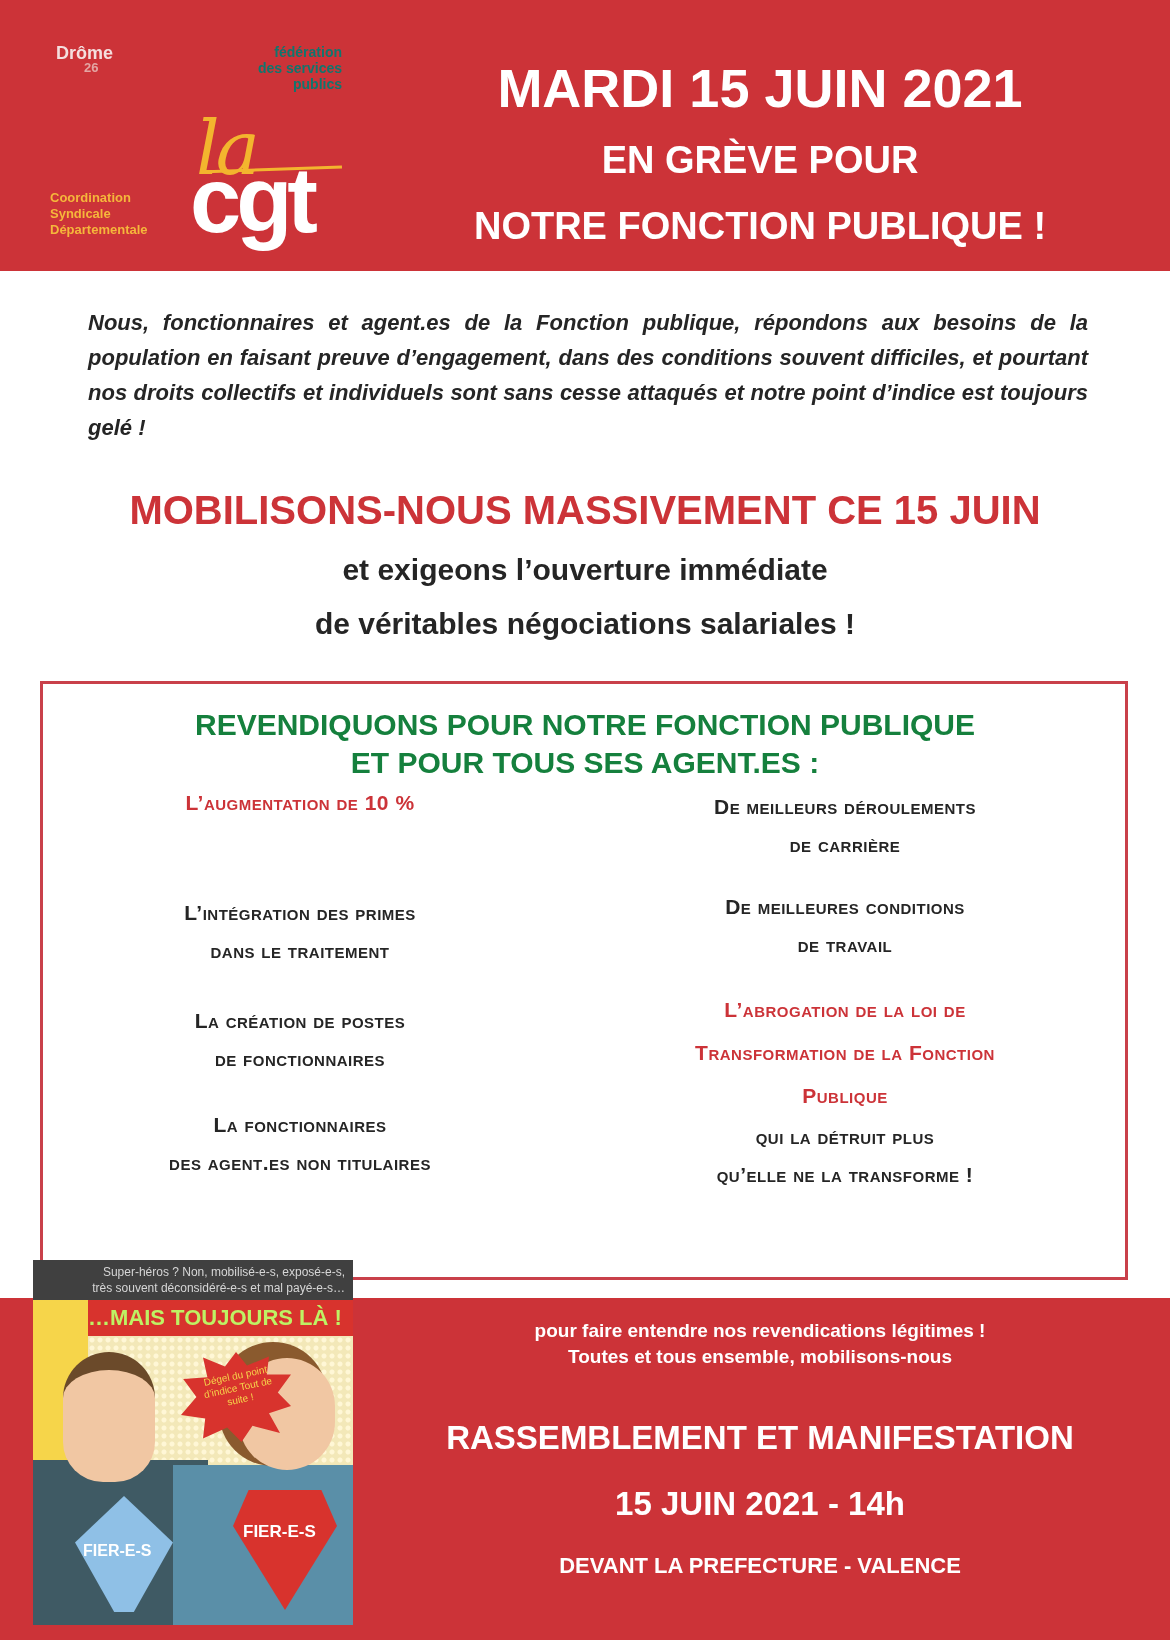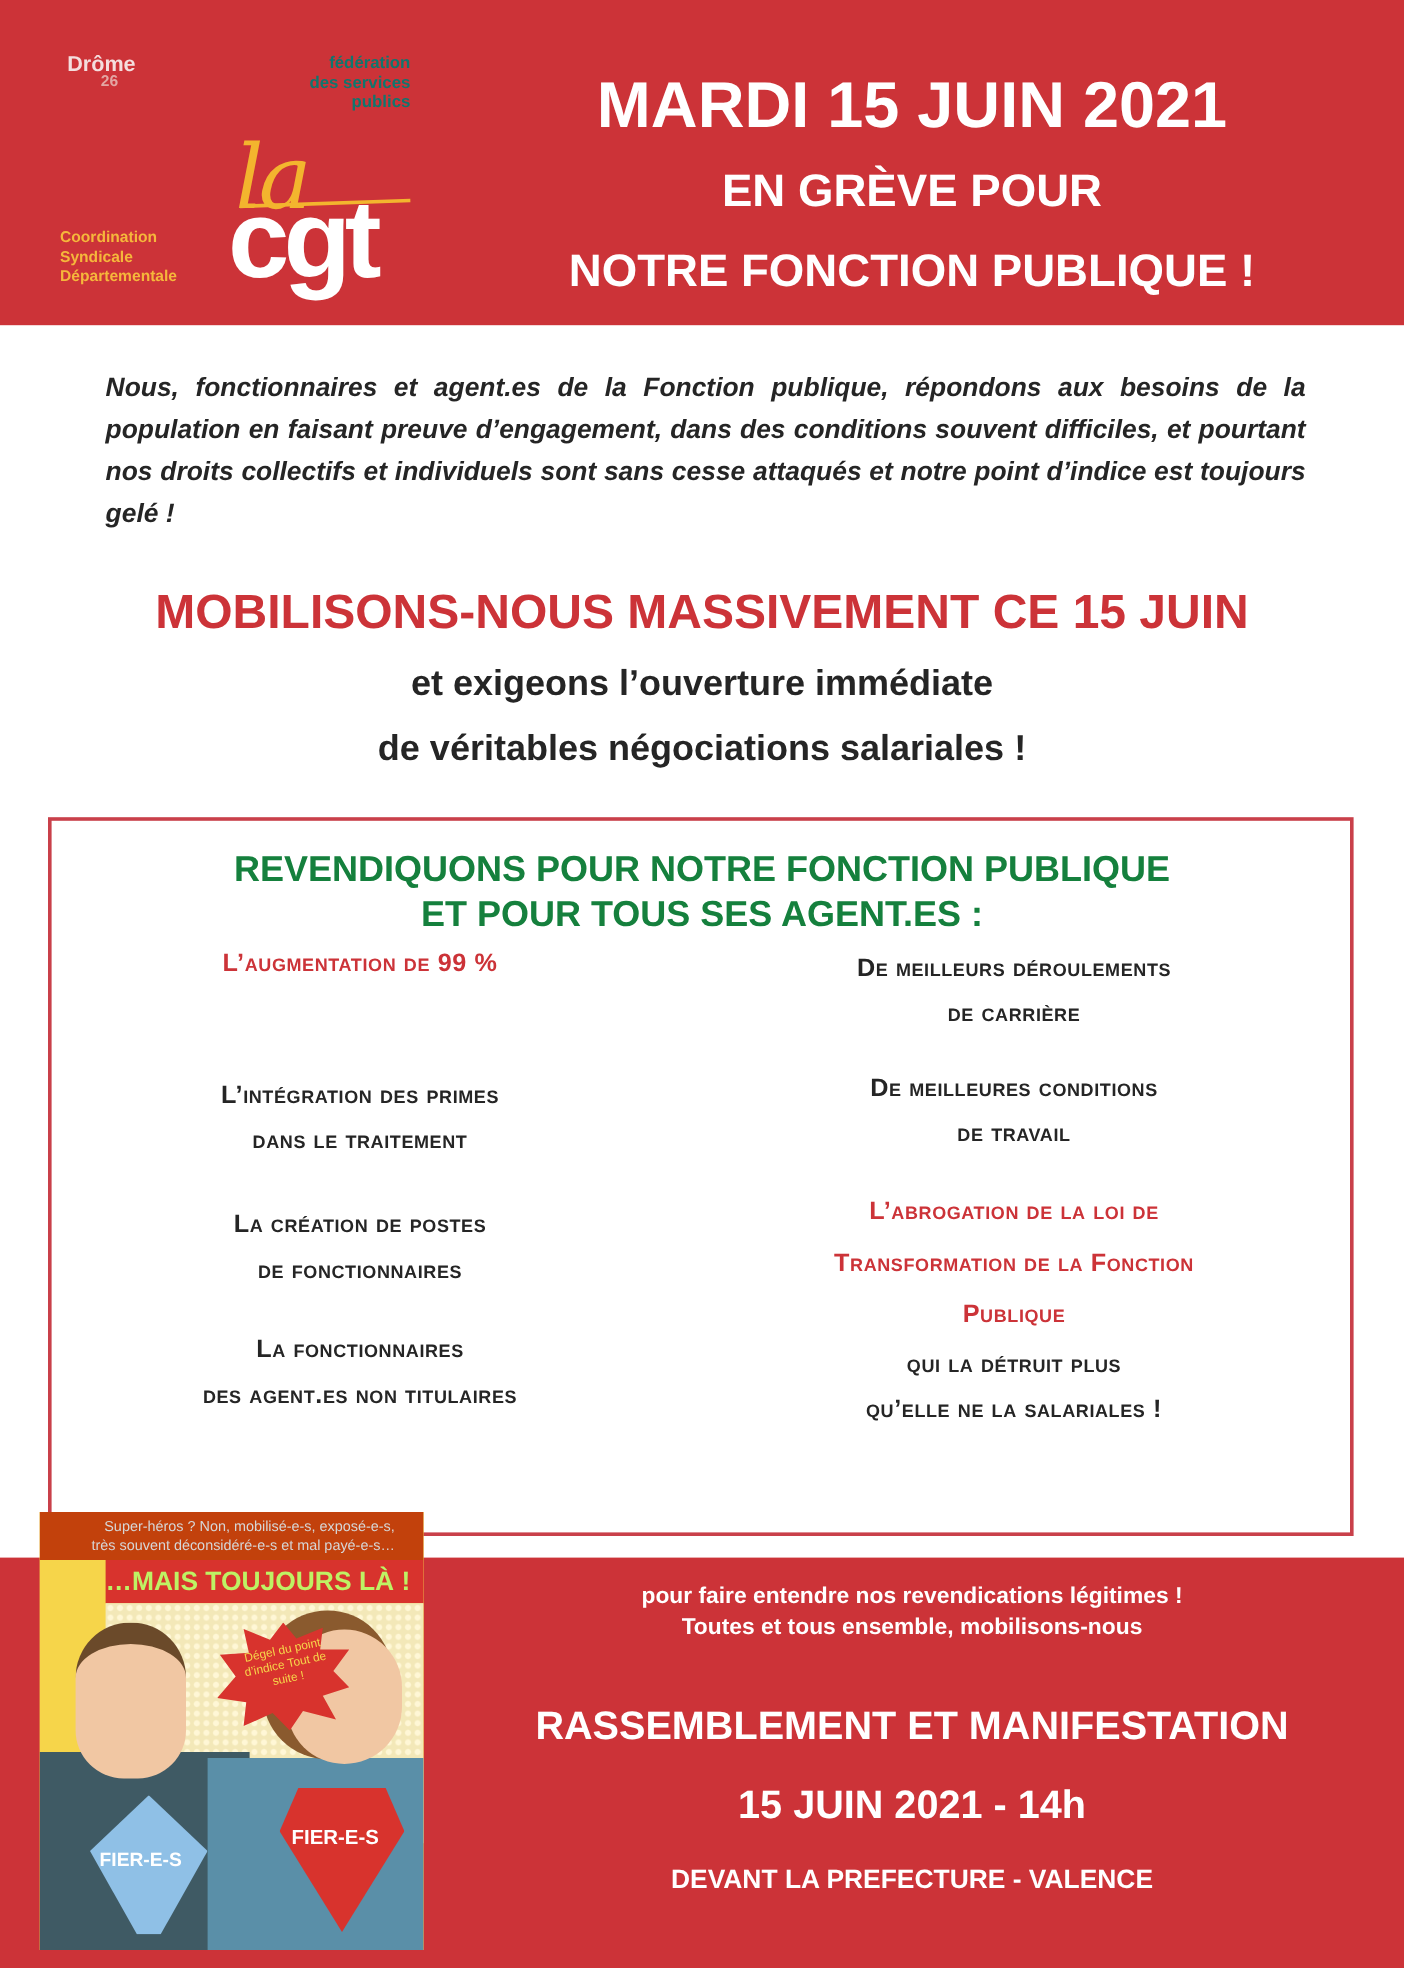--- a/index.html
+++ b/index.html
@@ -44,21 +44,21 @@
   
   #footer { left: 0; top: 1298px; width: 1170px; height: 342px; background: #cc3338; }
   #footer-lead { left: 400px; top: 1318px; width: 720px; text-align: center; color: #ffffff; font-weight: bold; font-size: 19px; line-height: 26px; }
   .f-big { left: 380px; width: 760px; text-align: center; color: #ffffff; font-weight: bold; }
   #f1 { top: 1418px; font-size: 33px; line-height: 40px; }
   #f2 { top: 1484px; font-size: 33px; line-height: 40px; }
   #f3 { top: 1546px; font-size: 22px; line-height: 40px; }
 
   
   #poster { left: 33px; top: 1260px; width: 320px; height: 365px; background: #f6d54a; overflow: hidden; }
-  #poster-caption { left: 0; top: 0; width: 320px; height: 40px; background: #c2410c; color: #d6d6d6; font-size: 12px; line-height: 16px; text-align: right; padding: 4px 24px 0 0; box-sizing: border-box; }
+  #poster-caption { left: 0; top: 0; width: 320px; height: 40px; background: #404040; color: #d6d6d6; font-size: 12px; line-height: 16px; text-align: right; padding: 4px 8px 0 0; box-sizing: border-box; }
   #poster-banner { left: 55px; top: 40px; width: 265px; height: 36px; background: #d8332d; color: #bef264; font-weight: bold; font-size: 22px; line-height: 36px; text-align: left; }
   #poster-bg { left: 55px; top: 76px; width: 265px; height: 200px; background: radial-gradient(circle, #fff7d6 0 2px, #f3e8b8 3px) 0 0/8px 8px; }
   #burst { left: 148px; top: 92px; width: 110px; height: 90px; background: #d8332d; clip-path: polygon(50% 0,60% 15%,80% 5%,78% 25%,100% 25%,88% 45%,100% 60%,80% 68%,90% 90%,65% 82%,55% 100%,42% 84%,20% 96%,22% 74%,0 70%,14% 50%,2% 30%,24% 28%,20% 6%,40% 16%); }
   #burst-text { left: 160px; top: 110px; width: 90px; text-align: center; color: #f6d54a; font-size: 10px; line-height: 12px; transform: rotate(-12deg); }
   #man-head { left: 30px; top: 92px; width: 92px; height: 112px; background: #f1c7a3; border-radius: 46px 46px 40px 40px; border-top: 18px solid #6b4a2a; }
   #woman-head { left: 206px; top: 98px; width: 96px; height: 112px; background: #f1c7a3; border-radius: 48px; box-shadow: -14px -10px 0 6px #8a5a2e; }
   #man-suit { left: 0; top: 200px; width: 175px; height: 165px; background: #3f5a64; }
   #man-shirt { left: 42px; top: 236px; width: 98px; height: 116px; background: #8fc0e6; clip-path: polygon(50% 0,100% 40%,60% 100%,40% 100%,0 40%); }
   #man-shirt-text { left: 50px; top: 282px; color: #ffffff; font-weight: bold; font-size: 16px; }
   #woman-suit { left: 140px; top: 205px; width: 180px; height: 160px; background: #5a8fa8; }
@@ -95,21 +95,21 @@
 <div class="abs" id="exigeons1">et exigeons l’ouverture immédiate</div>
 <div class="abs" id="exigeons2">de véritables négociations salariales !</div>
 
 <div class="abs" id="box"></div>
 <div class="abs" id="box-title">
   <div>REVENDIQUONS POUR NOTRE FONCTION PUBLIQUE</div>
   <div>ET POUR TOUS SES AGENT.ES :</div>
 </div>
 
 <div class="demand red col-left" style="top:784px">
-  <div>L’augmentation de 99 %</div>
+  <div>L’augmentation de 10 %</div>
 </div>
 <div class="demand col-left" style="top:894px">
   <div>L’intégration des primes</div>
   <div>dans le traitement</div>
 </div>
 <div class="demand col-left" style="top:1002px">
   <div>La création de postes</div>
   <div>de fonctionnaires</div>
 </div>
 <div class="demand col-left" style="top:1106px">
@@ -125,21 +125,21 @@
   <div>De meilleures conditions</div>
   <div>de travail</div>
 </div>
 <div class="demand red col-right" style="top:988px; line-height:43px">
   <div>L’abrogation de la loi de</div>
   <div>Transformation de la Fonction</div>
   <div>Publique</div>
 </div>
 <div class="demand col-right" style="top:1118px">
   <div>qui la détruit plus</div>
-  <div>qu’elle ne la salariales !</div>
+  <div>qu’elle ne la transforme !</div>
 </div>
 
 <div class="abs" id="footer"></div>
 <div class="abs" id="footer-lead">
   <div>pour faire entendre nos revendications légitimes !</div>
   <div>Toutes et tous ensemble, mobilisons-nous</div>
 </div>
 <div class="abs f-big" id="f1">RASSEMBLEMENT ET MANIFESTATION</div>
 <div class="abs f-big" id="f2">15 JUIN 2021 - 14h</div>
 <div class="abs f-big" id="f3">DEVANT LA PREFECTURE - VALENCE</div>

